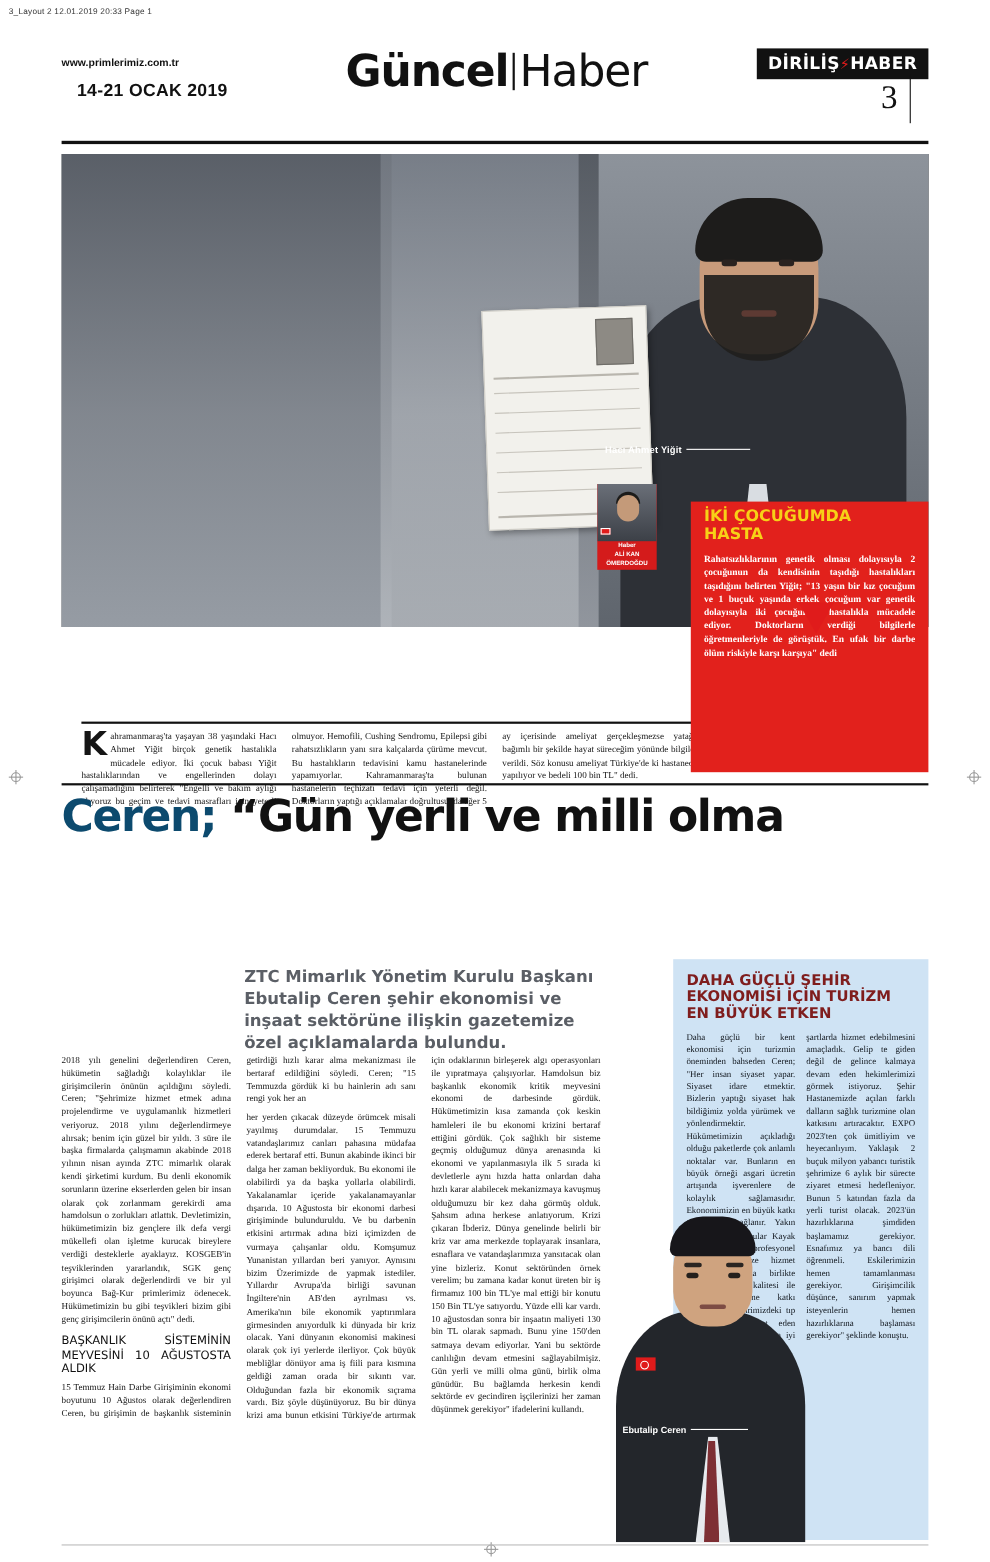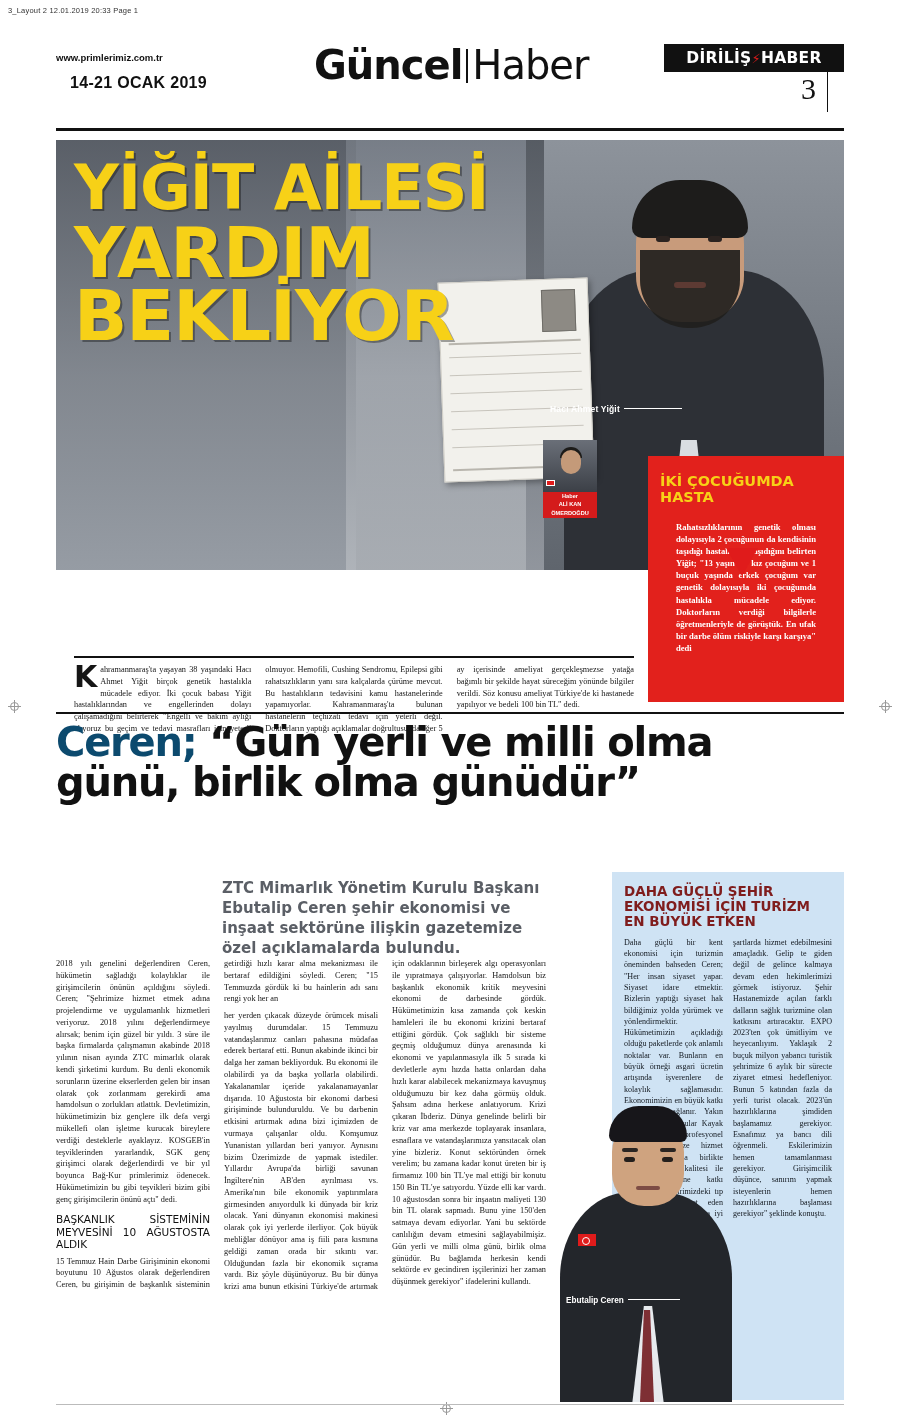--- a/index.html
+++ b/index.html
@@ -71,21 +71,21 @@
   .logo-title .bar {
     display: inline-block;
     width: 2px; height: 34px;
     background: #111;
     margin: 0 4px;
     vertical-align: -4px;
   }
   .brandbox {
     position: absolute;
     top: 0; right: 0;
-    width: 180px; height: 28px;
+    width: 156px; height: 28px;
     background: #111;
     color: #fff;
     font-size: 15.5px;
     font-weight: bold;
     letter-spacing: 0.3px;
     text-align: center;
     line-height: 28px;
     font-family: "DejaVu Sans", sans-serif;
   }
   .brandbox .bolt { color: #e01b1b; font-size: 13px; }
@@ -338,35 +338,35 @@
     font-size: 30px;
     line-height: 26px;
     font-weight: bold;
     padding-right: 3px;
     font-family: "DejaVu Sans", sans-serif;
   }
   
   .redbox {
     position: absolute;
     right: 0; top: 316px;
-    width: 196px; height: 246px;
+    width: 216px; height: 246px;
     background: #e2211c;
     color: #fff;
-    padding: 18px 12px;
+    padding: 7px 12px;
   }
   .redbox h3 {
     margin: 0 0 8px 0;
     font-size: 14.5px;
     line-height: 1.08;
     color: #f7d117;
     font-family: "DejaVu Sans", sans-serif;
     font-weight: bold;
   }
   .redbox p {
-    margin: 16px;
+    margin: 0;
     font-size: 8.6px;
     line-height: 1.4;
     text-align: justify;
     font-weight: bold;
     font-family: "Liberation Serif", serif;
   }
   
   .rule2 {
     position: absolute;
     left: 56px; right: 56px;
@@ -579,25 +579,20 @@
         <div class="dl" style="top:60px;"></div>
         <div class="dblock" style="top:74px; height:18px;"></div>
         <div class="dblock" style="top:92px; height:18px;"></div>
         <div class="dblock" style="top:110px; height:18px;"></div>
         <div class="dblock" style="top:128px; height:18px;"></div>
         <div class="dblock" style="top:146px; height:18px;"></div>
         <div class="dblock" style="top:164px; height:18px;"></div>
         <div class="dl" style="top:186px;"></div>
       </div>
 
-      <div class="hero-head">
-        <span class="l1">YİĞİT AİLESİ</span>
-        <span class="l2">YARDIM</span>
-        <span class="l3">BEKLİYOR</span>
-      </div>
 
       <div class="caption-hacı">
         <span>Hacı Ahmet Yiğit</span><span class="ul"></span>
       </div>
 
       <div class="author-badge">
         <div class="ab-photo">
           <div class="ab-hair"></div>
           <div class="ab-head"></div>
           <div class="ab-flag"></div>
@@ -622,21 +617,20 @@
       <h3>İKİ ÇOCUĞUMDA HASTA</h3>
       <p>Rahatsızlıklarının genetik olması dolayısıyla 2 çocuğunun da kendisinin taşıdığı hastalıkları taşıdığını belirten Yiğit; "13 yaşın bir kız çocuğum ve 1 buçuk yaşında erkek çocuğum var genetik dolayısıyla iki çocuğumda hastalıkla mücadele ediyor. Doktorların verdiği bilgilerle öğretmenleriyle de görüştük. En ufak bir darbe ölüm riskiyle karşı karşıya" dedi</p>
     </div>
   </div>
 
   <div class="rule2"></div>
 
   <div class="story2-head">
     <span class="red">Ceren;</span>
     <span>“Gün yerli ve milli olma</span><br>
-    <span>günü, birlik olma günüdür”</span>
   </div>
 
   <div class="story2-deck">ZTC Mimarlık Yönetim Kurulu Başkanı Ebutalip Ceren şehir ekonomisi ve inşaat sektörüne ilişkin gazetemize özel açıklamalarda bulundu.</div>
 
   <div class="story2-cols">
     <p>2018 yılı genelini değerlendiren Ceren, hükümetin sağladığı kolaylıklar ile girişimcilerin önünün açıldığını söyledi. Ceren; "Şehrimize hizmet etmek adına projelendirme ve uygulamanlık hizmetleri veriyoruz. 2018 yılını değerlendirmeye alırsak; benim için güzel bir yıldı. 3 süre ile başka firmalarda çalışmamın akabinde 2018 yılının nisan ayında ZTC mimarlık olarak kendi şirketimi kurdum. Bu denli ekonomik sorunların üzerine ekserlerden gelen bir insan olarak çok zorlanmam gerekirdi ama hamdolsun o zorlukları atlattık. Devletimizin, hükümetimizin biz gençlere ilk defa vergi mükellefi olan işletme kurucak bireylere verdiği desteklerle ayaklayız. KOSGEB'in teşviklerinden yararlandık, SGK genç girişimci olarak değerlendirdi ve bir yıl boyunca Bağ-Kur primlerimiz ödenecek. Hükümetimizin bu gibi teşvikleri bizim gibi genç girişimcilerin önünü açtı" dedi.</p>
     <div class="subhead">BAŞKANLIK SİSTEMİNİN MEYVESİNİ
 10 AĞUSTOSTA ALDIK</div>
     <p>15 Temmuz Hain Darbe Girişiminin ekonomi boyutunu 10 Ağustos olarak değerlendiren Ceren, bu girişimin de başkanlık sisteminin getirdiği hızlı karar alma mekanizması ile bertaraf edildiğini söyledi. Ceren; "15 Temmuzda gördük ki bu hainlerin adı sanı rengi yok her an</p>
     <p>her yerden çıkacak düzeyde örümcek misali yayılmış durumdalar. 15 Temmuzu vatandaşlarımız canları pahasına müdafaa ederek bertaraf etti. Bunun akabinde ikinci bir dalga her zaman bekliyorduk. Bu ekonomi ile olabilirdi ya da başka yollarla olabilirdi. Yakalanamlar içeride yakalanamayanlar dışarıda. 10 Ağustosta bir ekonomi darbesi girişiminde bulunduruldu. Ve bu darbenin etkisini artırmak adına bizi içimizden de vurmaya çalışanlar oldu. Komşumuz Yunanistan yıllardan beri yanıyor. Aynısını bizim Üzerimizde de yapmak istediler. Yıllardır Avrupa'da birliği savunan İngiltere'nin AB'den ayrılması vs. Amerika'nın bile ekonomik yaptırımlara girmesinden anıyordulk ki dünyada bir kriz olacak. Yani dünyanın ekonomisi makinesi olarak çok iyi yerlerde ilerliyor. Çok büyük mebliğlar dönüyor ama iş fiili para kısmına geldiği zaman orada bir sıkıntı var. Olduğundan fazla bir ekonomik sıçrama vardı. Biz şöyle düşünüyoruz. Bu bir dünya krizi ama bunun etkisini Türkiye'de artırmak için odaklarının birleşerek algı operasyonları ile yıpratmaya çalışıyorlar. Hamdolsun biz başkanlık ekonomik kritik meyvesini ekonomi de darbesinde gördük. Hükümetimizin kısa zamanda çok keskin hamleleri ile bu ekonomi krizini bertaraf ettiğini gördük. Çok sağlıklı bir sisteme geçmiş olduğumuz dünya arenasında ki ekonomi ve yapılanmasıyla ilk 5 sırada ki devletlerle aynı hızda hatta onlardan daha hızlı karar alabilecek mekanizmaya kavuşmuş olduğumuzu bir kez daha görmüş olduk. Şahsım adına herkese anlatıyorum. Krizi çıkaran İbderiz. Dünya genelinde belirli bir kriz var ama merkezde toplayarak insanlara, esnaflara ve vatandaşlarımıza yansıtacak olan yine bizleriz. Konut sektöründen örnek verelim; bu zamana kadar konut üreten bir iş firmamız 100 bin TL'ye mal ettiği bir konutu 150 Bin TL'ye satıyordu. Yüzde elli kar vardı. 10 ağustosdan sonra bir inşaatın maliyeti 130 bin TL olarak sapmadı. Bunu yine 150'den satmaya devam ediyorlar. Yani bu sektörde canlılığın devam etmesini sağlayabilmişiz. Gün yerli ve milli olma günü, birlik olma günüdür. Bu bağlamda herkesin kendi sektörde ev gecindiren işçilerinizi her zaman düşünmek gerekiyor" ifadelerini kullandı.</p>

